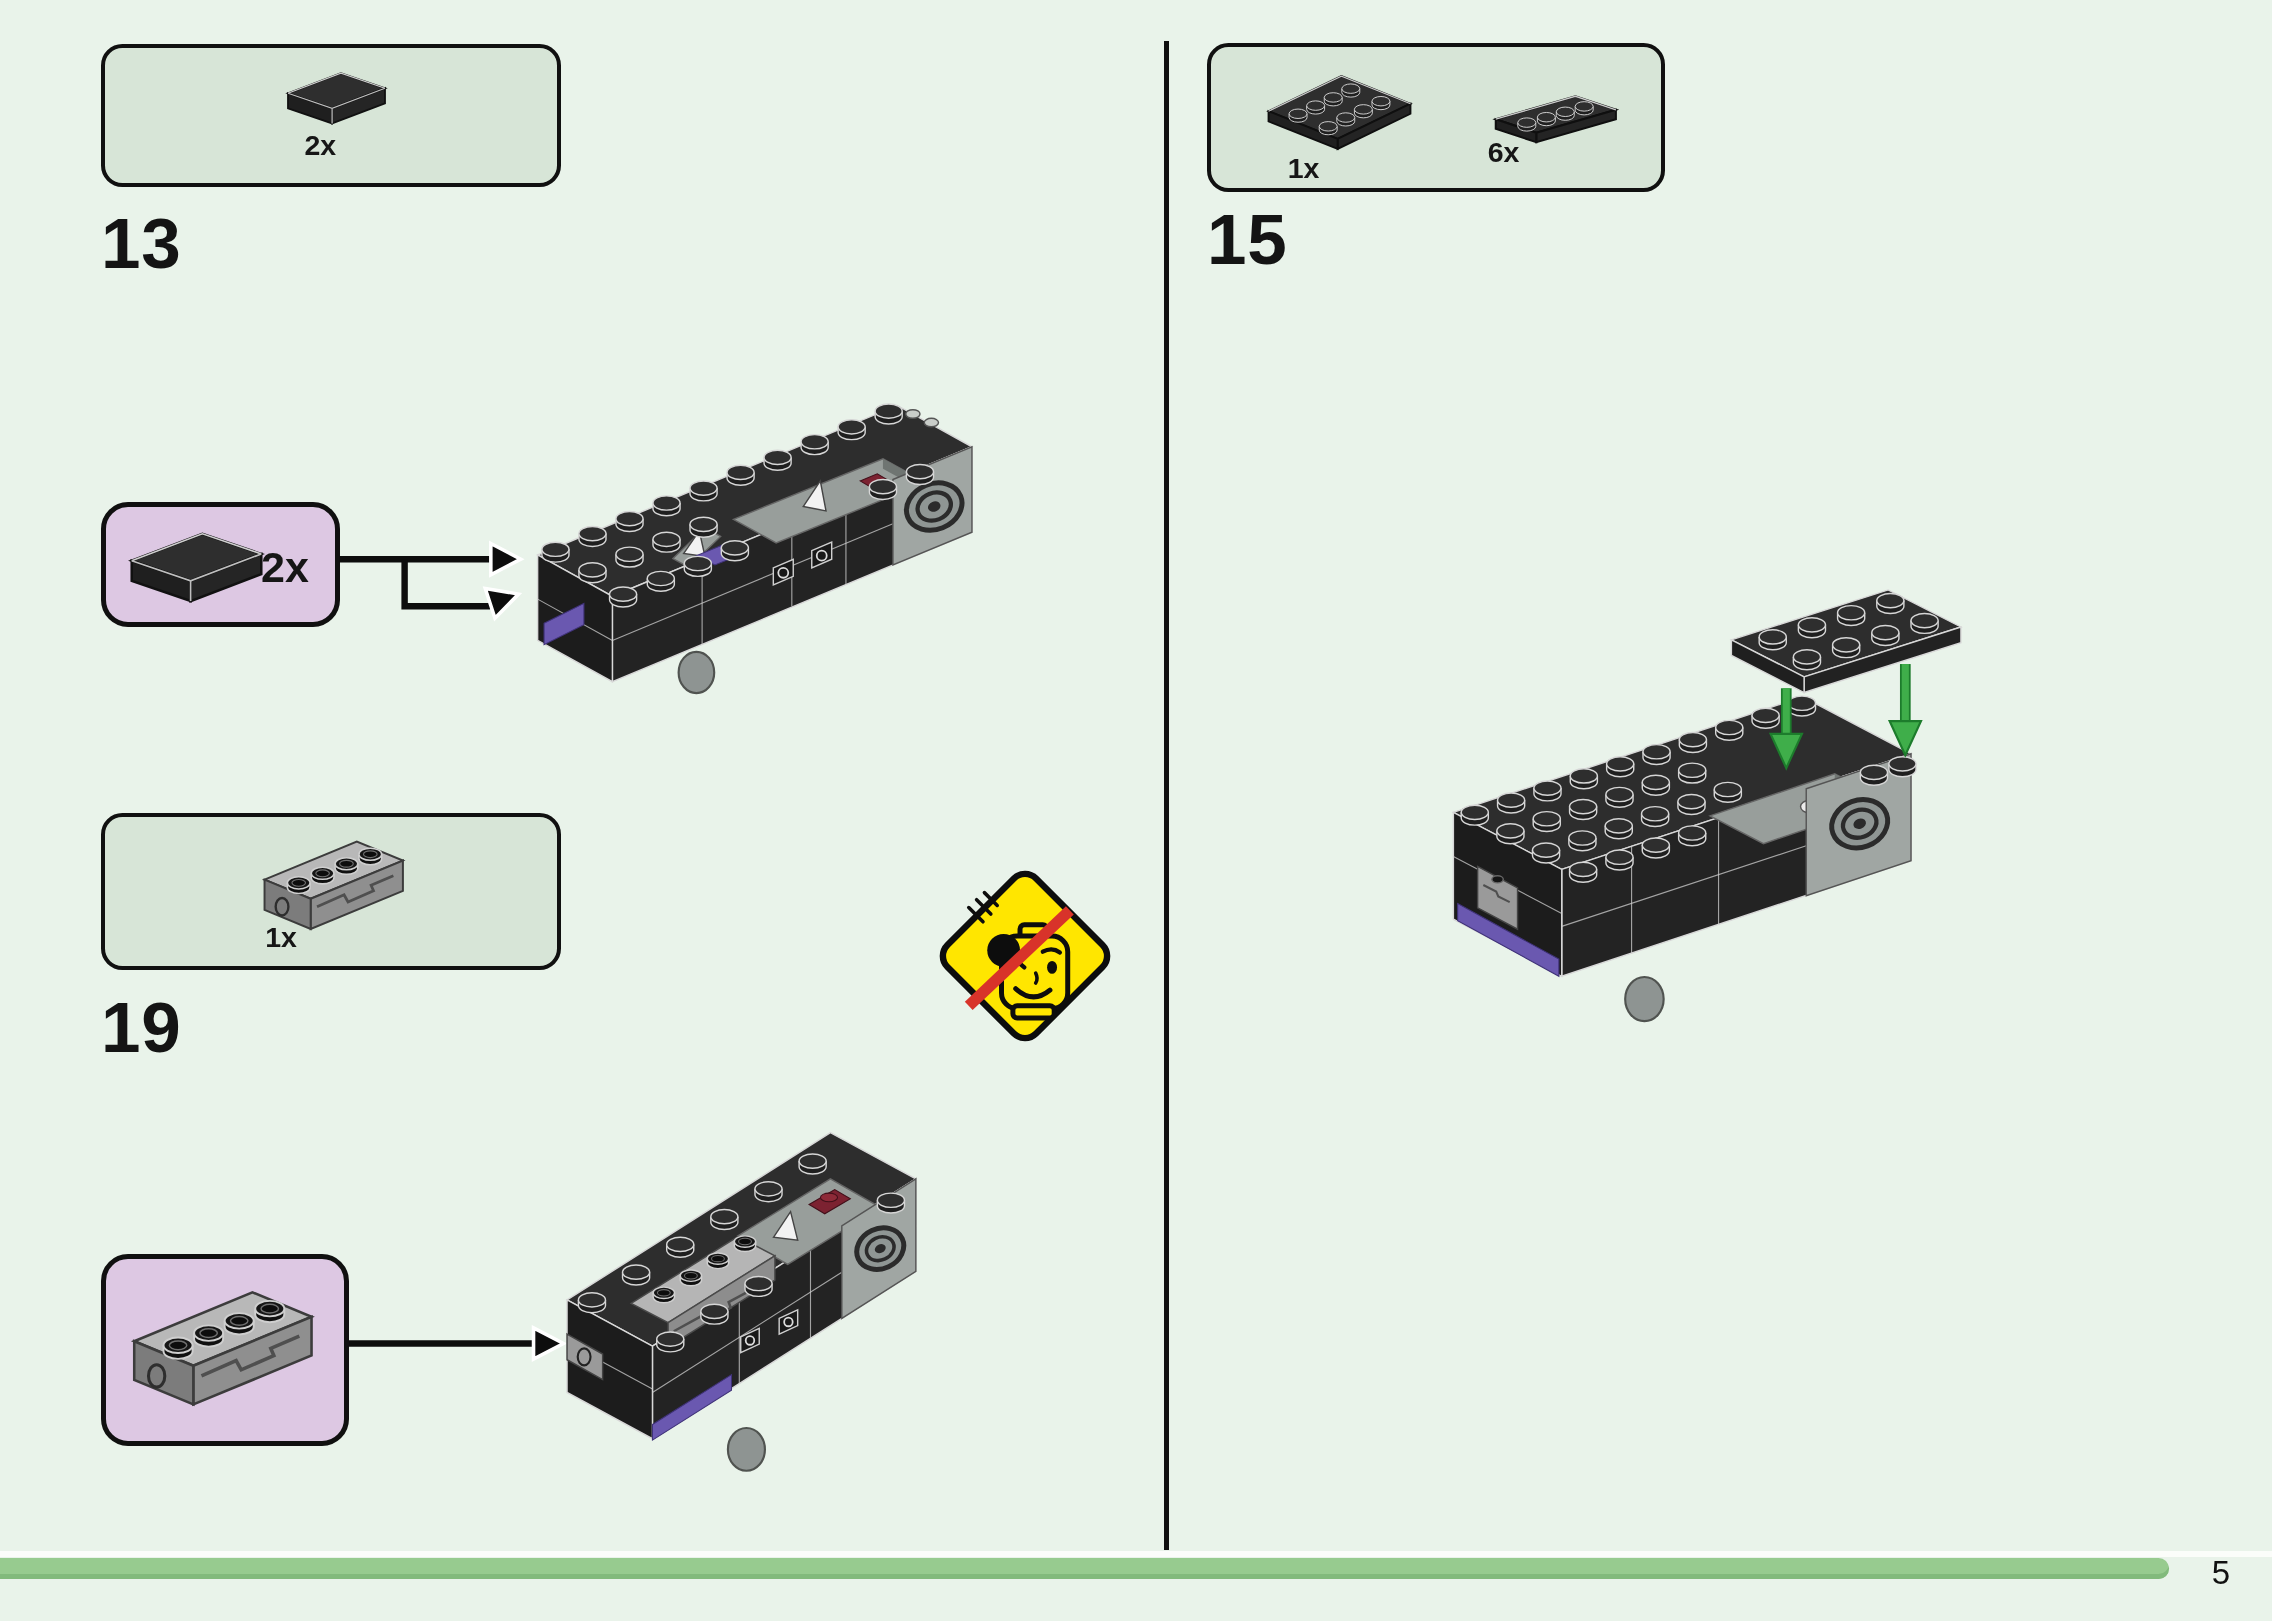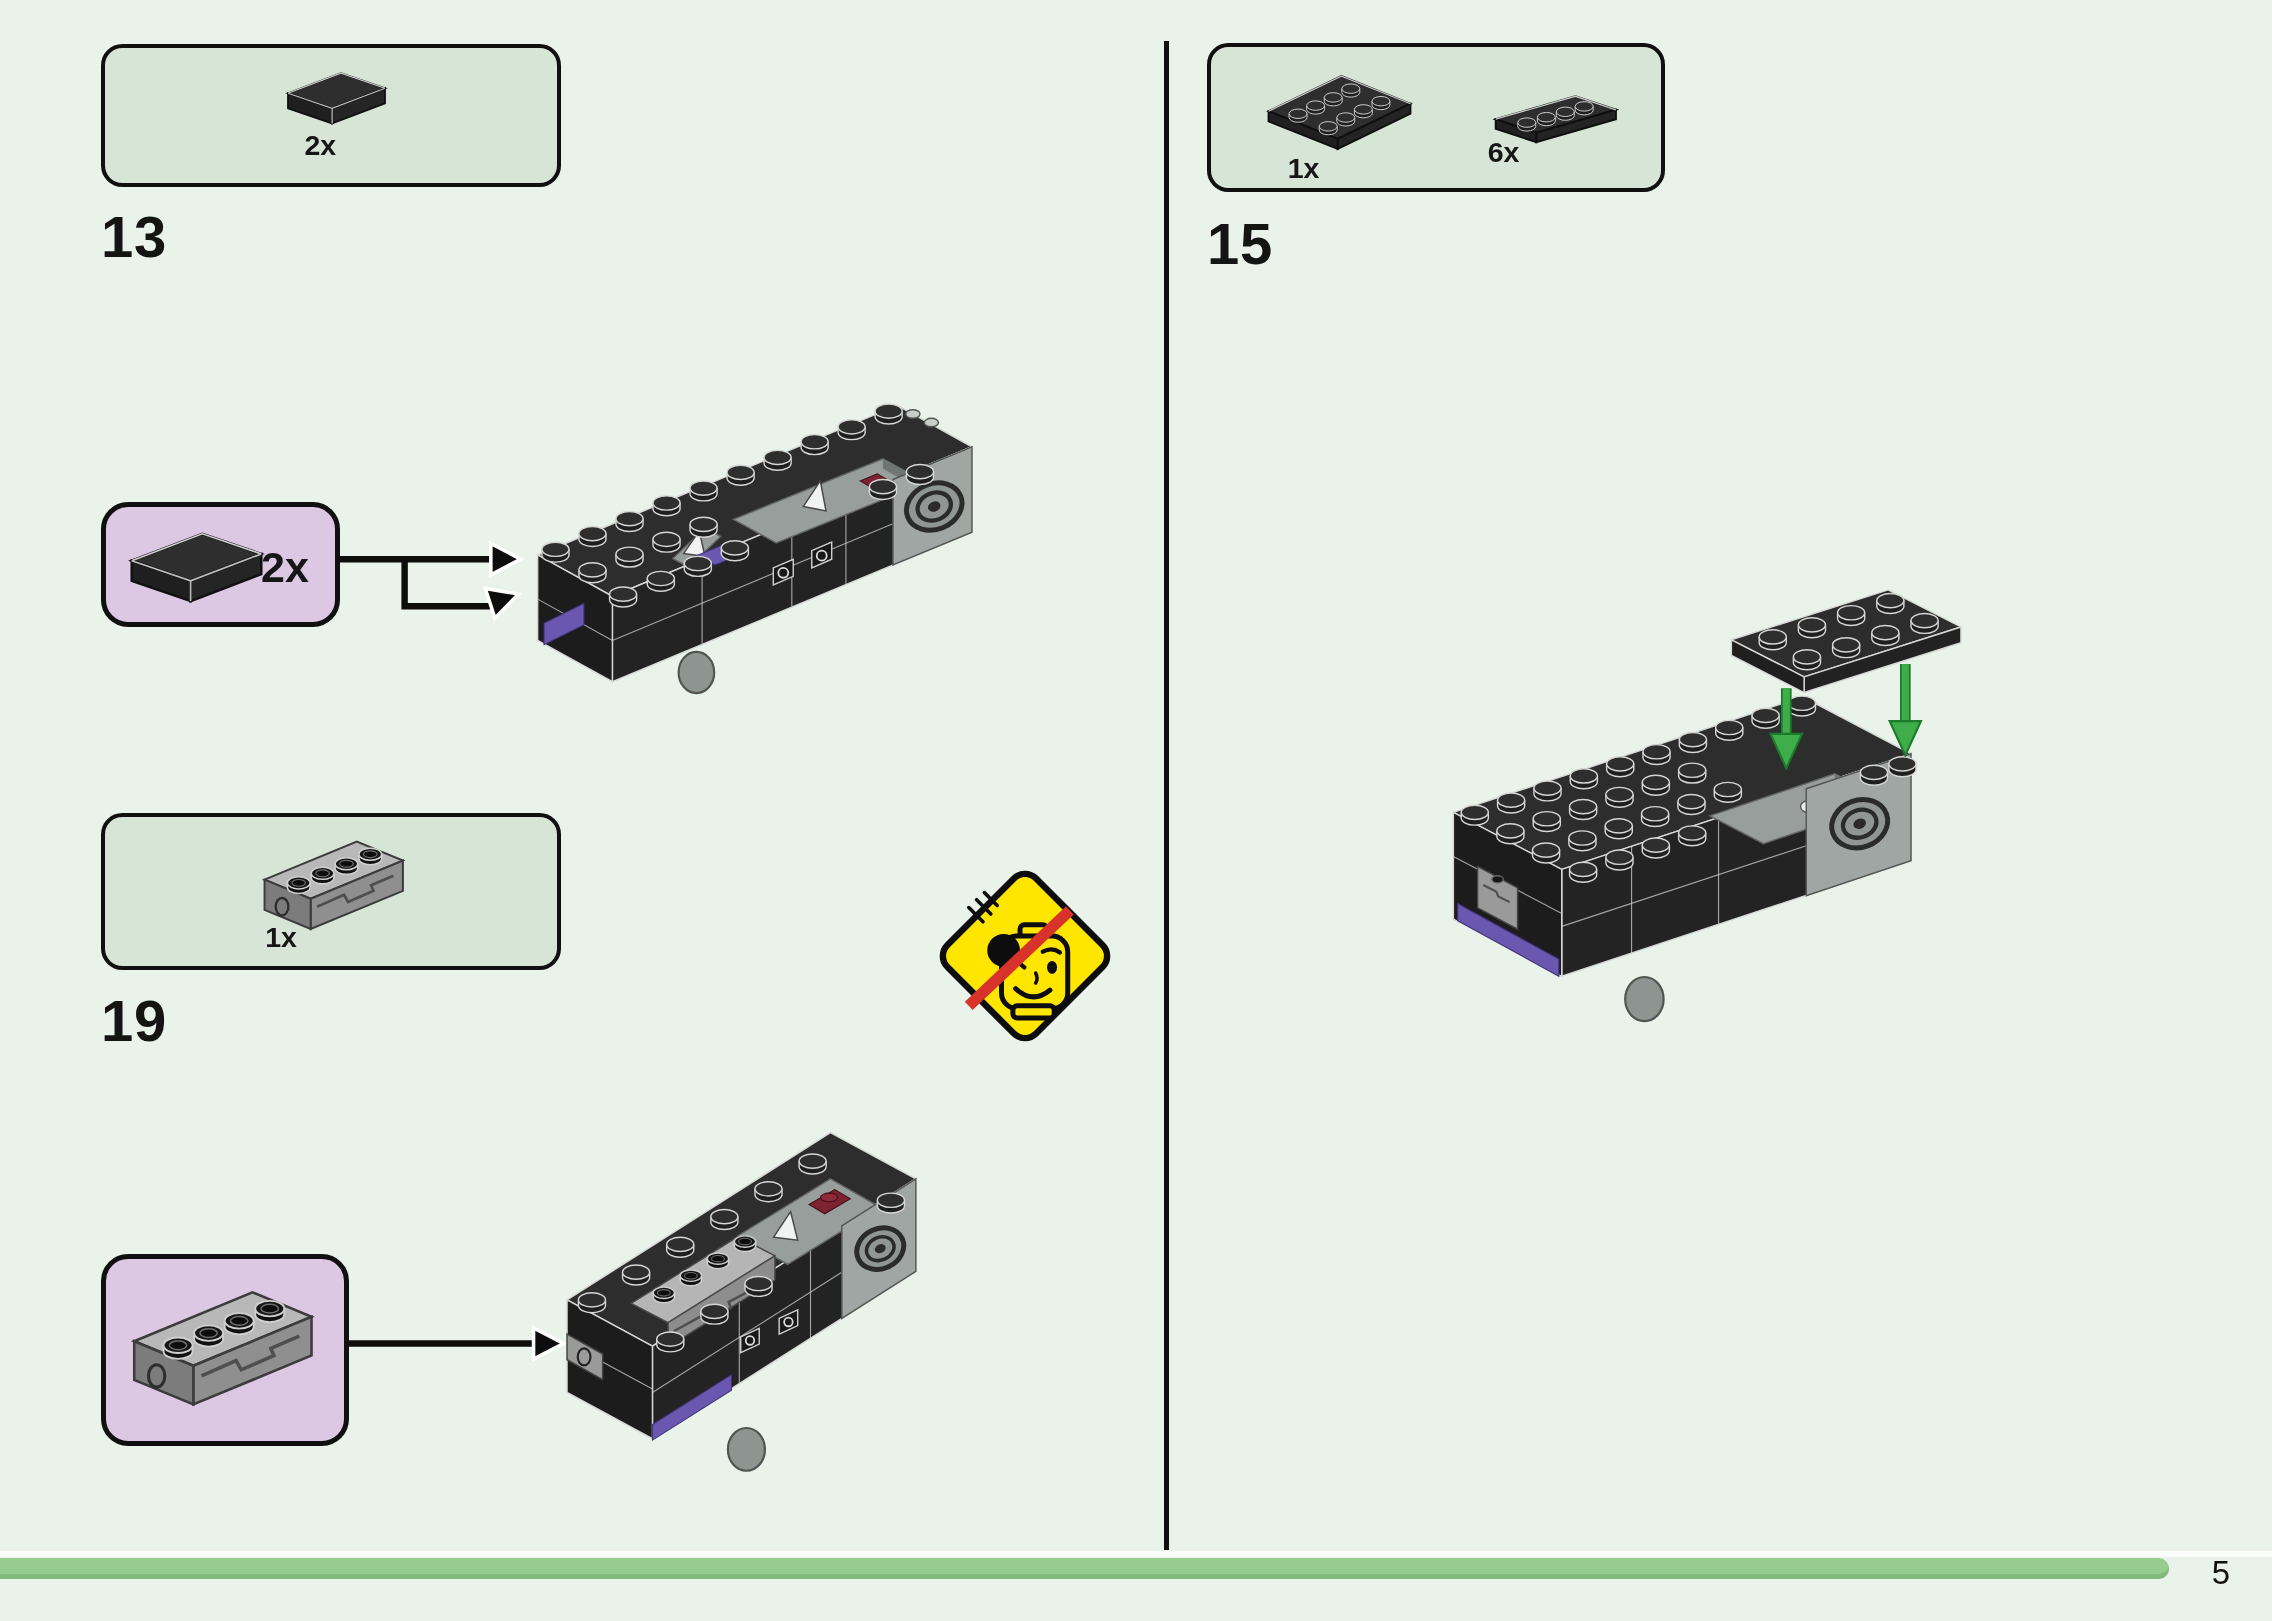--- a/index.html
+++ b/index.html
@@ -1,21 +1,21 @@
 <!DOCTYPE html>
 <html style="font-size:11.4px"><head>
 <meta charset="utf-8">
 <style>
   html,body{margin:0;padding:0;background:#e9f3ea;}
   #page{position:relative;width:2273px;height:1622px;background:#e9f3ea;
         font-family:"Liberation Sans",sans-serif;color:#111;overflow:hidden;padding-left:31px;}
   .abs{position:absolute;}
   .pbox{background:#d7e5d7;border:4.3px solid #101010;border-radius:21.4px;box-sizing:border-box;}
   .cbox{background:#ddc8e3;border:5px solid #101010;border-radius:27px;box-sizing:border-box;}
-  .stepnum{font-size:58px;font-weight:700;line-height:1;letter-spacing:0.7px;color:#141414;}
+  .stepnum{font-size:71px;font-weight:700;line-height:1;letter-spacing:0.7px;color:#141414;}
   .count{font-weight:700;color:#161616;}
   .count.small{font-size:28.5px;}
   .count.big{font-size:43px;}
   .divider{width:5px;background:#101010;}
   .whitestrip{background:#fbfdfa;}
   .greenbar{background:#97cb8f;border-radius:0 11.4px 11.4px 0;box-shadow:inset 0 -5px 0 #82ba7c;}
   .pagenum{font-size:33px;color:#111;text-align:right;}
   svg{display:block;}
 </style>
 </head>
@@ -245,21 +245,21 @@
     <svg class="abs" style="left:50px;top:18.5px;" width="157" height="88" viewBox="0 0 250 140" aria-label="black-2x4-plate">
         <use href="#plate24"></use>
       </svg>
     <svg class="abs" style="left:278px;top:37px;" width="135" height="61" viewBox="0 0 200 90" aria-label="black-1x4-plate">
         <use href="#plate14"></use>
       </svg>
     <div class="abs count small" style="left:64px;top:105px;width:57px;text-align:center;">1x</div>
     <div class="abs count small" style="left:264px;top:89px;width:57px;text-align:center;">6x</div>
   </div>
 
-  <div class="abs stepnum" style="left:1207px;top:215px;">15</div>
+  <div class="abs stepnum" style="left:1207px;top:204px;">15</div>
 
   <svg class="abs" style="left:1432px;top:577px;" width="556" height="492" viewBox="0 0 780 690">
     <polygon points="30,330 520,168 672,248 182,410" fill="#2d2d2d" stroke="#d8d8d8" stroke-width="2"></polygon>
     <polygon points="182,410 672,248 672,398 182,560" fill="#232323" stroke="#d8d8d8" stroke-width="2"></polygon>
     <polygon points="30,330 182,410 182,560 30,480" fill="#1c1c1c" stroke="#d8d8d8" stroke-width="2"></polygon>
     <path d="M280,378 V528 M402,337 V487" stroke="#cfcfcf" stroke-width="1.6" opacity="0.75" fill="none"></path>
     <path d="M182,490 L525,377 M30,392 L182,472" stroke="#cfcfcf" stroke-width="1.6" opacity="0.75" fill="none"></path>
     <polygon points="390,335 565,276 640,315 465,374" fill="#989e9b" stroke="#666" stroke-width="2"></polygon>
     <polygon points="565,276 640,315 640,327 565,288" fill="#717774"></polygon>
     <ellipse cx="530" cy="322" rx="13" ry="9" fill="#ececec" stroke="#555" stroke-width="2"></ellipse>

